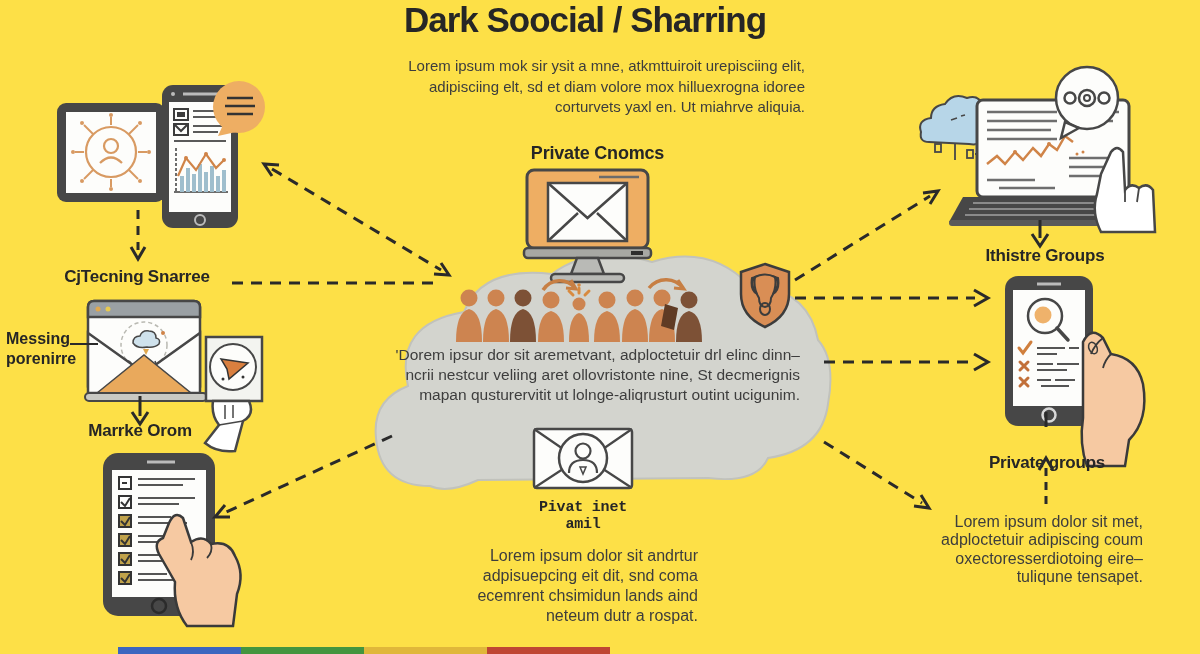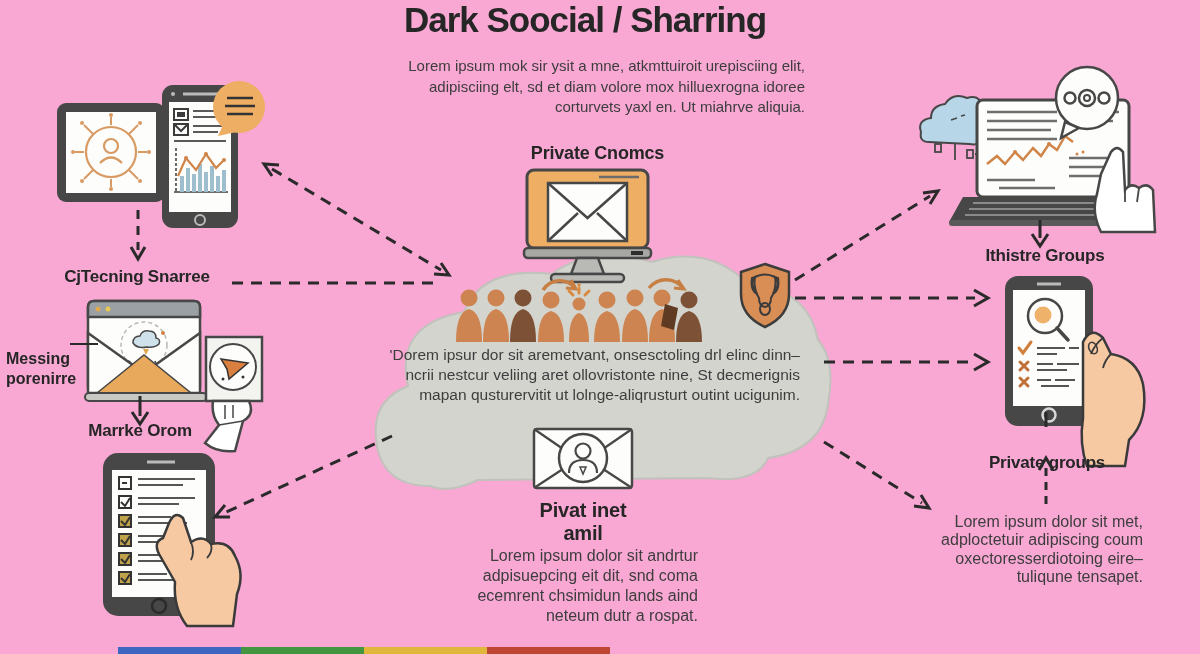--- a/index.html
+++ b/index.html
@@ -1,18 +1,18 @@
 <!DOCTYPE html>
 <html><head>
 <meta charset="utf-8">
 <style>
   html,body{margin:0;padding:0;background:#9a9a95;}
   #canvas{
     position:relative;width:1200px;height:654px;overflow:hidden;
-    background:#f9a8d4;
+    background:#fde047;
     font-family:"Liberation Sans","DejaVu Sans",sans-serif;
     color:#2d2d2d;
   }
   .abs{position:absolute;}
   .heading{font-weight:700;color:#262626;text-align:center;letter-spacing:-0.2px;}
   .body-text{color:#3d3d3d;text-align:right;}
   .body-text div{white-space:nowrap;}
   svg{display:block;overflow:visible;}
   .z1{z-index:1}.z4{z-index:4}.z5{z-index:5}.z6{z-index:6}.z7{z-index:7}
 </style>
@@ -69,21 +69,21 @@
     <path d="M88 14 C96 2 112 2 120 12" fill="none" stroke="#c77f44" stroke-width="3.5"></path>
     <path d="M116 4 L121 13 L111 12" fill="none" stroke="#c77f44" stroke-width="3"></path>
     <path d="M124 12 L124 17 M114 15 L118 19 M134 15 L130 19" stroke="#d88a3f" stroke-width="3" stroke-linecap="round"></path>
     <circle cx="124" cy="9" r="1.8" fill="#d88a3f"></circle>
     <path d="M194 12 C204 0 220 2 228 12" fill="none" stroke="#c77f44" stroke-width="3.5"></path>
     <path d="M223 4 L229 13 L219 12" fill="none" stroke="#c77f44" stroke-width="3"></path>
     <polygon points="210,28 223,32 219,54 206,50" fill="#5f3b24"></polygon>
   </svg>
 
   <div class="abs body-text z5" style="left:380px;top:345px;width:420px;font-size:15.5px;line-height:1.3;">
-    <div>'Dorem ipsur dor sit aremetvant, onsesctoling drl elinc dinn–</div>
+    <div>'Dorem ipsur dor sit aremetvant, adploctetuir drl elinc dinn–</div>
     <div>ncrii  nestcur veliing aret ollovristonte nine, St decmerignis</div>
     <div>mapan qusturervitit ut lolnge-aliqrusturt outint ucigunim.</div>
   </div>
 
   <svg class="abs z6" style="left:737px;top:262px;" width="56" height="68" viewBox="0 0 56 68">
     <path d="M28 2 L52 10 L52 32 Q52 54 28 65 Q4 54 4 32 L4 10 Z" fill="#d98e55" stroke="#3c3c3c" stroke-width="2.5"></path>
     <path d="M15 16 Q13 28 20 32 Q12 22 18 15 Z M41 16 Q43 28 36 32 Q44 22 38 15 Z" fill="none" stroke="#3c3c3c" stroke-width="2"></path>
     <path d="M18 15 Q28 10 38 15 Q40 26 34 36 Q34 44 28 45 Q22 44 22 36 Q16 26 18 15 Z" fill="none" stroke="#3c3c3c" stroke-width="2"></path>
     <ellipse cx="28" cy="47" rx="5" ry="6" fill="none" stroke="#3c3c3c" stroke-width="2"></ellipse>
   </svg>
@@ -149,21 +149,21 @@
     <circle cx="189" cy="27" r="26" fill="#eeae63"></circle>
     <polygon points="173,45 186,52 168,56" fill="#eeae63"></polygon>
     <g stroke="#333" stroke-width="2.5">
       <line x1="177" y1="18" x2="203" y2="18"></line>
         <line x1="175" y1="26" x2="205" y2="26"></line>
         <line x1="177" y1="34" x2="203" y2="34"></line>
     </g>
   </svg>
 
   <div class="abs heading z5" style="left:52px;top:267px;width:170px;font-size:17px;">CjTecning Snarree</div>
-  <div class="abs z5" style="left:6px;top:329px;font-weight:700;font-size:16px;line-height:1.25;color:#262626;margin-top:20px;">
+  <div class="abs z5" style="left:6px;top:329px;font-weight:700;font-size:16px;line-height:1.25;color:#262626;">
     <div>Messing</div>
     <div>porenirre</div>
   </div>
   <div class="abs heading z5" style="left:76px;top:421px;width:128px;font-size:17px;">Marrke Orom</div>
 
   <svg class="abs z4" style="left:85px;top:293px;" width="185" height="165" viewBox="0 0 185 165">
     <rect x="3" y="8" width="112" height="92" rx="6" fill="#fdfdfb" stroke="#474747" stroke-width="2.5"></rect>
     <path d="M3 24 L115 24 M3 14 Q3 8 9 8 L109 8 Q115 8 115 14 L115 24 L3 24 Z" fill="#9aa0a4" stroke="#474747" stroke-width="2.5"></path>
     <circle cx="13" cy="16" r="2.5" fill="#e0a84f"></circle>
       <circle cx="23" cy="16" r="2.5" fill="#e8c94f"></circle>
@@ -313,21 +313,21 @@
   </div>
 
   <svg class="abs z4" style="left:532px;top:427px;" width="102" height="63" viewBox="0 0 102 63">
     <rect x="2" y="2" width="98" height="59" rx="3" fill="#fdfdfb" stroke="#474747" stroke-width="2.5"></rect>
     <path d="M2 2 L34 24 M100 2 L68 24 M2 61 L34 40 M100 61 L68 40" stroke="#474747" stroke-width="2.2"></path>
     <circle cx="51" cy="31" r="24" fill="#fdfdfb" stroke="#474747" stroke-width="2.5"></circle>
     <circle cx="51" cy="24" r="7.5" fill="none" stroke="#474747" stroke-width="2.2"></circle>
     <path d="M37 46 Q37 33 51 33 Q65 33 65 46" fill="none" stroke="#474747" stroke-width="2.2"></path>
     <path d="M48 40 L54 40 L51 47 Z" fill="none" stroke="#474747" stroke-width="1.5"></path>
   </svg>
-  <div class="abs heading z5" style="left:518px;top:499px;width:130px;font-size:20px;">Pivat inet amil</div>
+  <div class="abs heading z5" style="left:518px;top:499px;width:130px;font-size:15px;font-family:Liberation Mono, monospace;">Pivat inet amil</div>
   <div class="abs body-text z5" style="left:470px;top:546px;width:228px;font-size:16px;line-height:1.26;">
     <div>Lorem ipsum dolor sit andrtur</div>
     <div>adpisuepcing eit dit, snd coma</div>
     <div>ecemrent chsimidun lands aind</div>
     <div>neteum dutr a rospat.</div>
   </div>
 
   <svg class="abs z6" style="left:0;top:0;pointer-events:none;" width="1200" height="654" viewBox="0 0 1200 654">
     <g stroke="#2a2a2a" stroke-width="3" fill="none">
 

